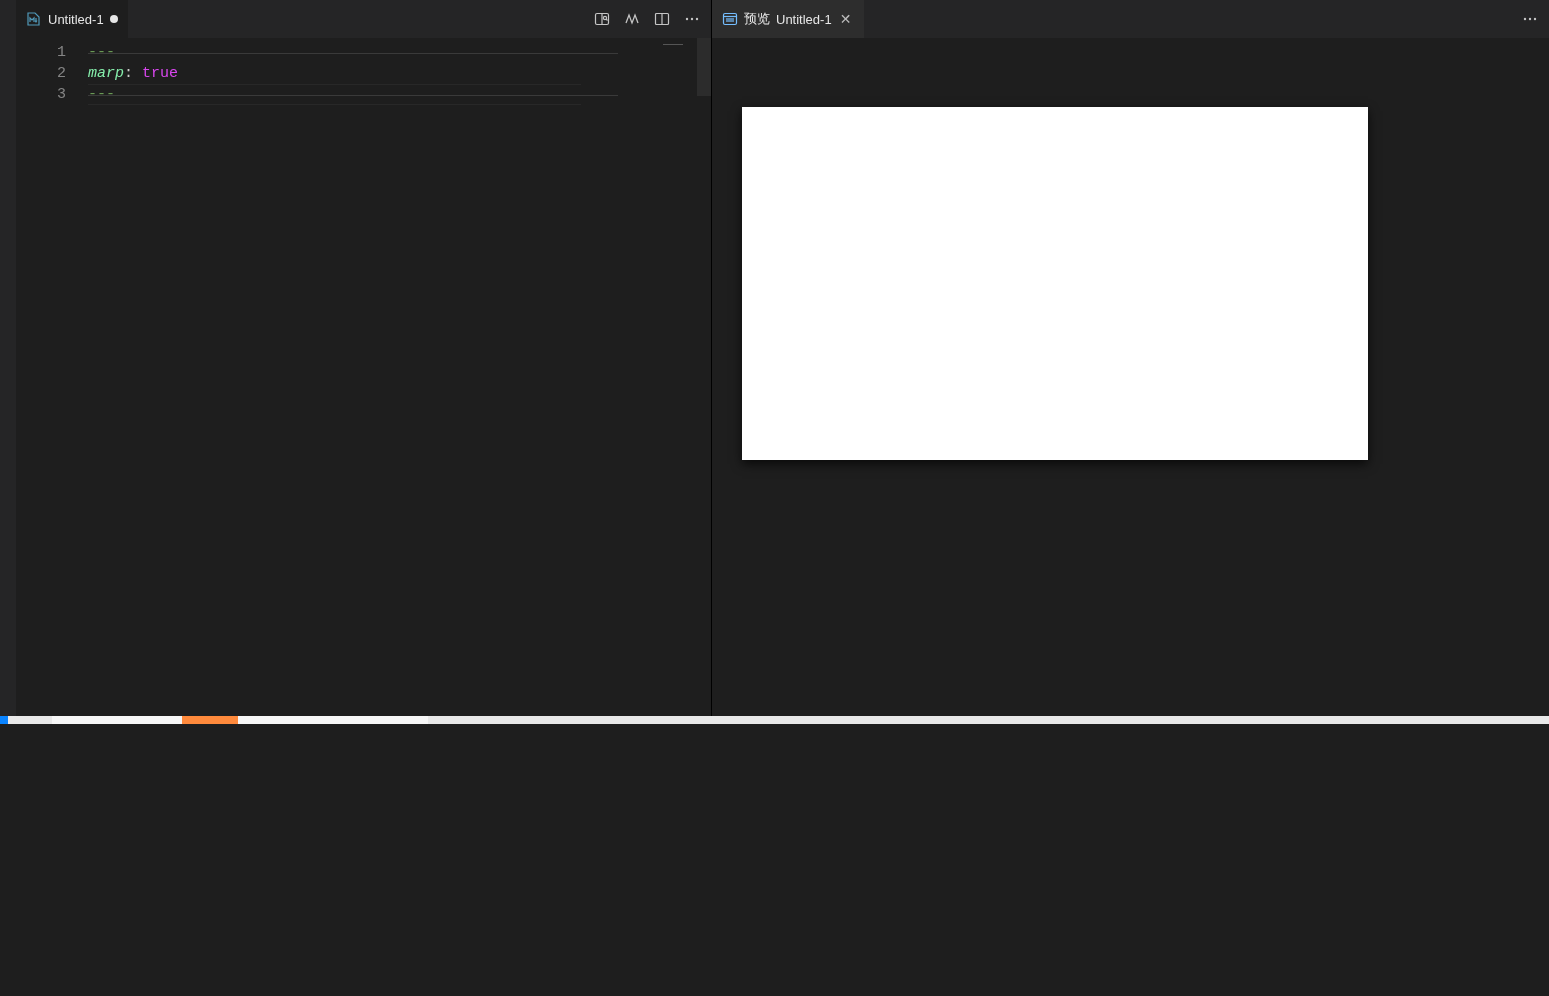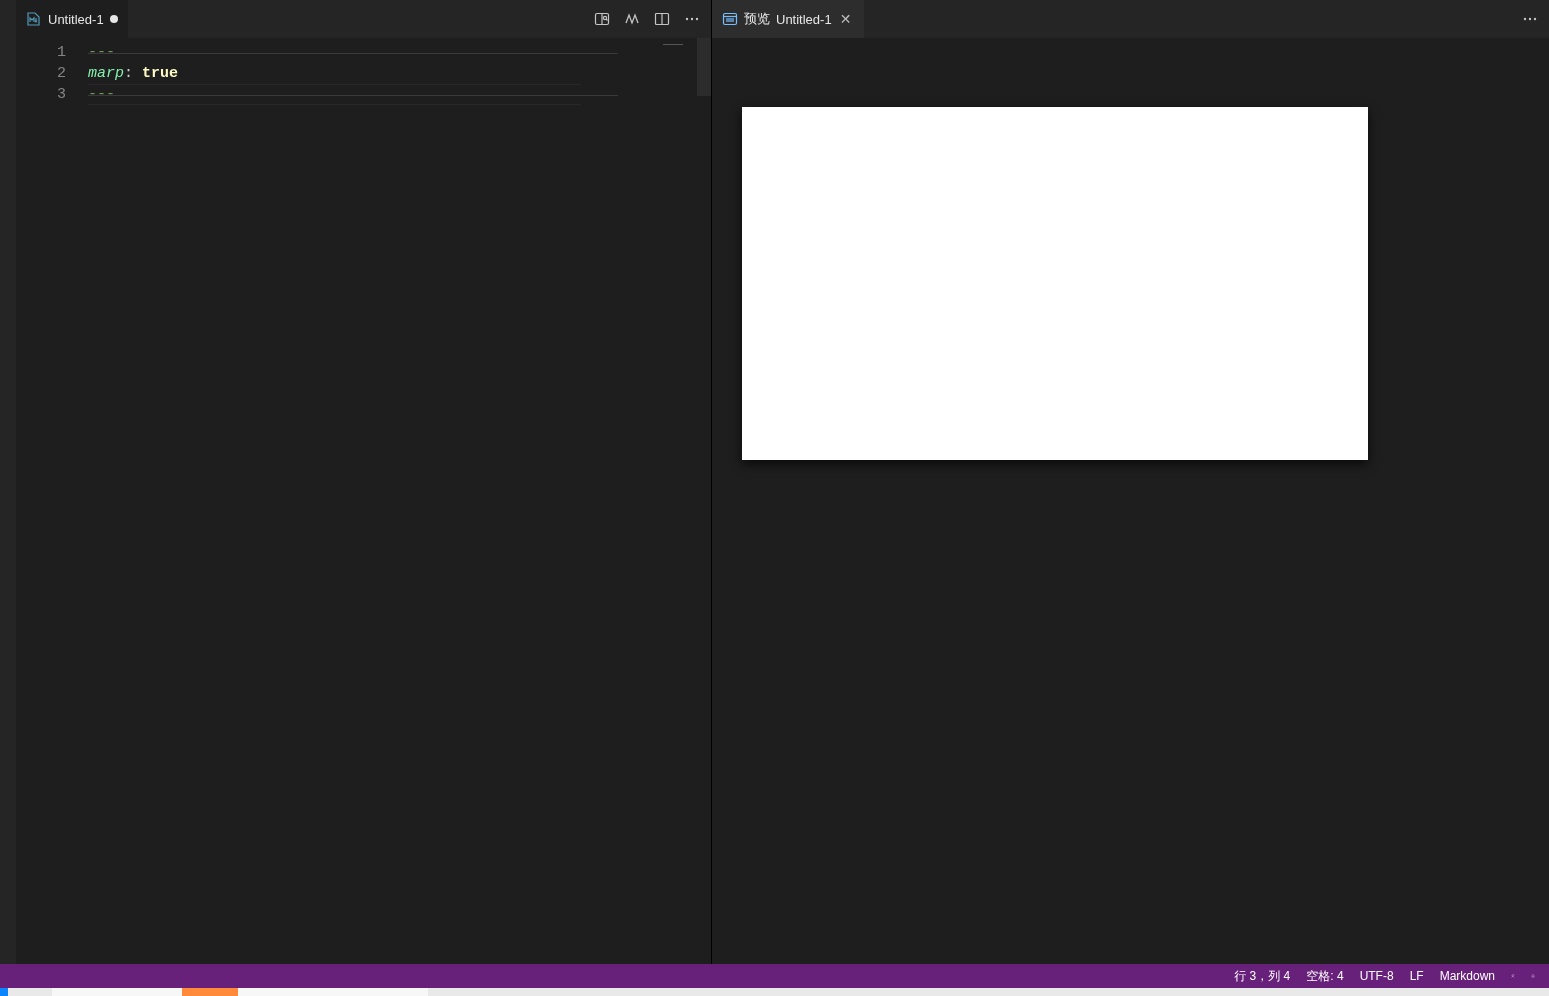--- a/index.html
+++ b/index.html
@@ -1,17 +1,17 @@
 <!DOCTYPE html>
 <html><head>
 <meta charset="utf-8">
 <style>
   * { box-sizing: border-box; margin: 0; padding: 0; }
   html, body { width: 1549px; height: 996px; overflow: hidden; font-family: "Segoe UI", "Microsoft YaHei", sans-serif; background: #1e1e1e; color: #ccc; }
-  .app { width: 1549px; height: 996px; display: flex; flex-direction: column; }
+  .app { width: 1549px; height: 724px; display: flex; flex-direction: column; }
 
   
   .left-frame { display: flex; flex: 1; min-height: 0; }
   .activity-strip { width: 16px; background: linear-gradient(#252526, #252526); position: relative; }
 
   
   .editors { flex: 1; display: flex; min-width: 0; }
   .editor-pane { display: flex; flex-direction: column; background: #1e1e1e; min-width: 0; }
   .editor-pane.left  { flex: 0 0 695px; }
   .editor-pane.right { flex: 1; gap: 45px; }
@@ -31,21 +31,21 @@
   .tab-actions .ico svg { width: 16px; height: 16px; stroke: #c5c5c5; fill: none; }
 
   
   .code-area { flex: 1; display: flex; font-family: Consolas, "Courier New", monospace; font-size: 15px; line-height: 21px; position: relative; }
   .gutter { width: 72px; text-align: right; color: #858585; padding-top: 4px; user-select: none; }
   .gutter div { padding-right: 22px; height: 21px; }
   .codelines { flex: 1; padding-top: 4px; position: relative; }
   .codelines .line { height: 21px; white-space: pre; }
   .tok-key    { color: #86efac; font-style: italic; }
   .tok-colon  { color: #cccccc; }
-  .tok-bool   { color: #fef9c3; font-weight: bold; }
+  .tok-bool   { color: #d946ef; }
   .tok-dash   { color: #6a9955; }
   .current-line-bg { position: absolute; left: 0; right: 70px; height: 21px; border-top: 1px solid #282828; border-bottom: 1px solid #282828; }
   .hr-rule { position: absolute; left: 0; height: 0; border-top: 1px solid #3a3a3a; width: 530px; }
   .minimap { width: 60px; background: #1e1e1e; position: relative; }
   .mini-dec { position: absolute; top: 6px; right: 28px; width: 20px; height: 1px; background: #555; }
   .scroll-thumb { position: absolute; top: 0; right: 0; width: 14px; height: 58px; background: rgba(80,80,80,0.3); }
 
   
   .preview-body { flex: 1; background: #1e1e1e; padding: 24px 30px; overflow: auto; }
   .slide { width: 626px; height: 353px; background: #ffffff; box-shadow: 0 4px 10px rgba(0,0,0,0.7); }
@@ -168,41 +168,20 @@
             </span>
           </div>
         </div>
         <div class="preview-body">
           <div class="slide"></div>
         </div>
       </div>
     </div>
   </div>
 
-  <div class="statusbar">
-    <div class="sp"></div>
-    <div class="item">行 3，列 4</div>
-    <div class="item">空格: 4</div>
-    <div class="item">UTF-8</div>
-    <div class="item">LF</div>
-    <div class="item">Markdown</div>
-    <div class="item ico">
-      <svg viewBox="0 0 16 16" width="14" height="14">
-          <circle cx="7" cy="6" r="3.2" stroke-width="1.2"></circle>
-          <path d="M2 14c1-3 4-4 5-4s4 1 5 4" stroke-width="1.2"></path>
-          <path d="M11 3l1 1 2-2" stroke-width="1.2"></path>
-        </svg>
-    </div>
-    <div class="item ico">
-      <svg viewBox="0 0 16 16" width="14" height="14">
-          <path d="M8 2c-2.2 0-4 1.8-4 4v3l-1.5 2h11L12 9V6c0-2.2-1.8-4-4-4z" stroke-width="1.2"></path>
-          <path d="M6.5 12.5a1.5 1.5 0 003 0" stroke-width="1.2"></path>
-        </svg>
-    </div>
-  </div>
 
   <div class="taskbar">
     <div class="blue"></div>
     <div class="gap"></div>
     <div class="seg" style="width:130px;"></div>
     <div class="seg orange" style="width:56px;"></div>
     <div class="seg" style="width:190px;"></div>
   </div>
 </div>
 

